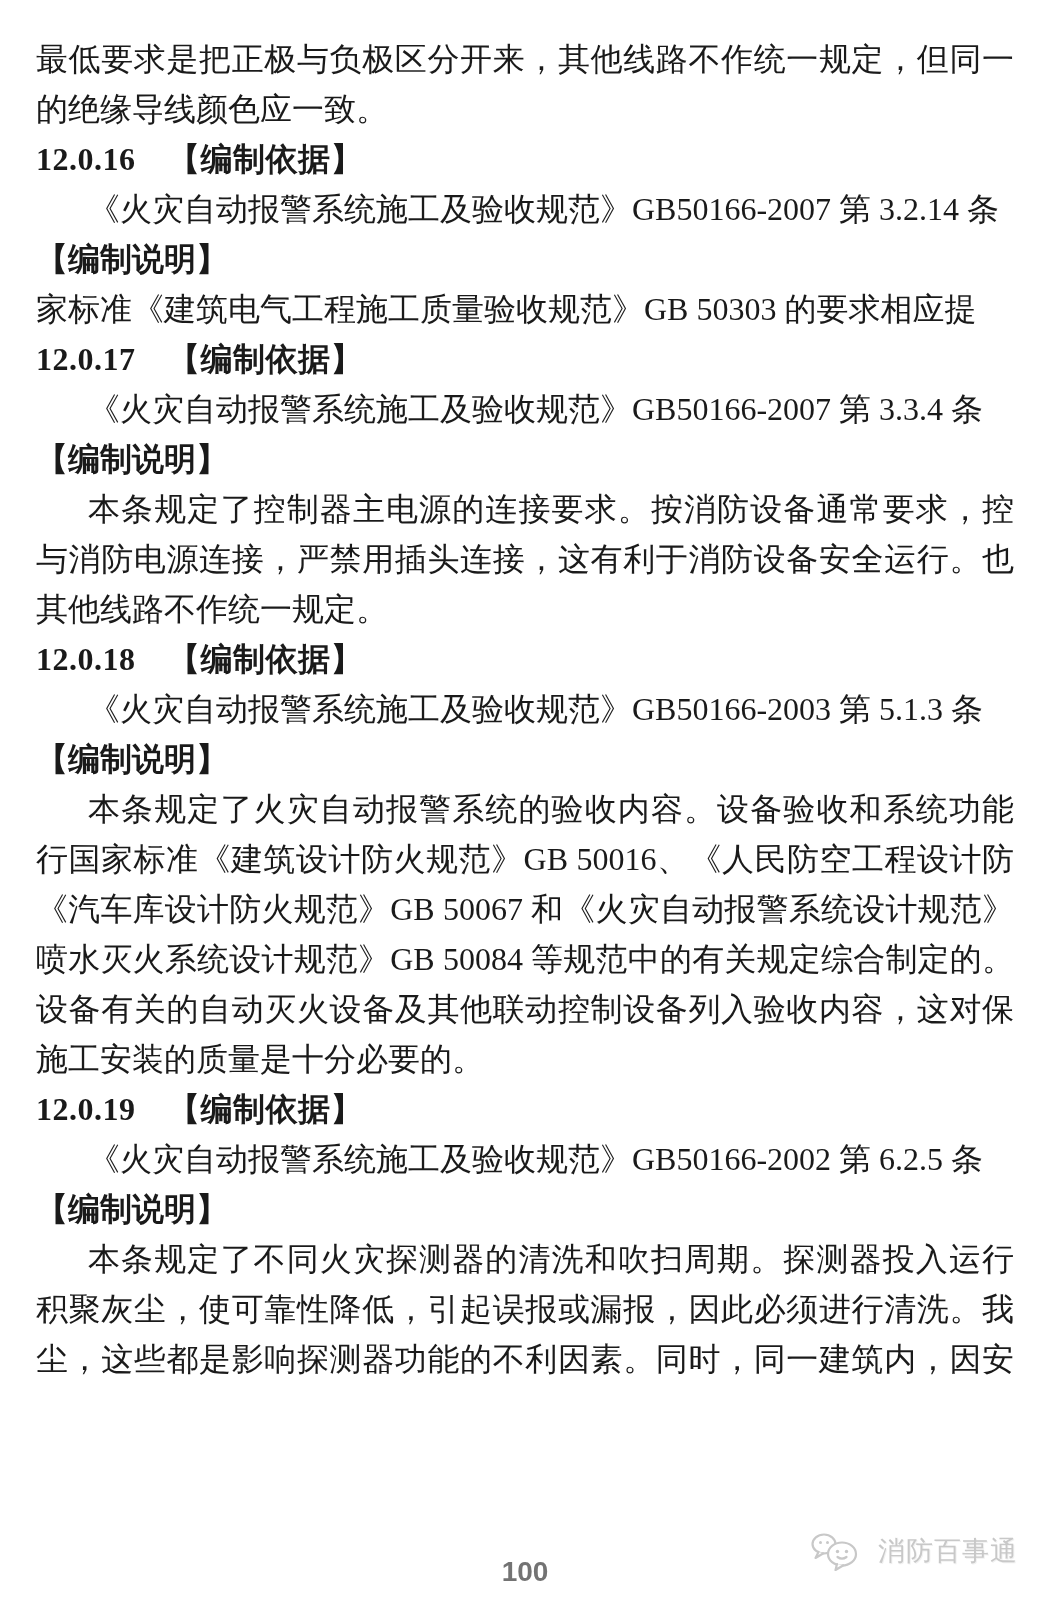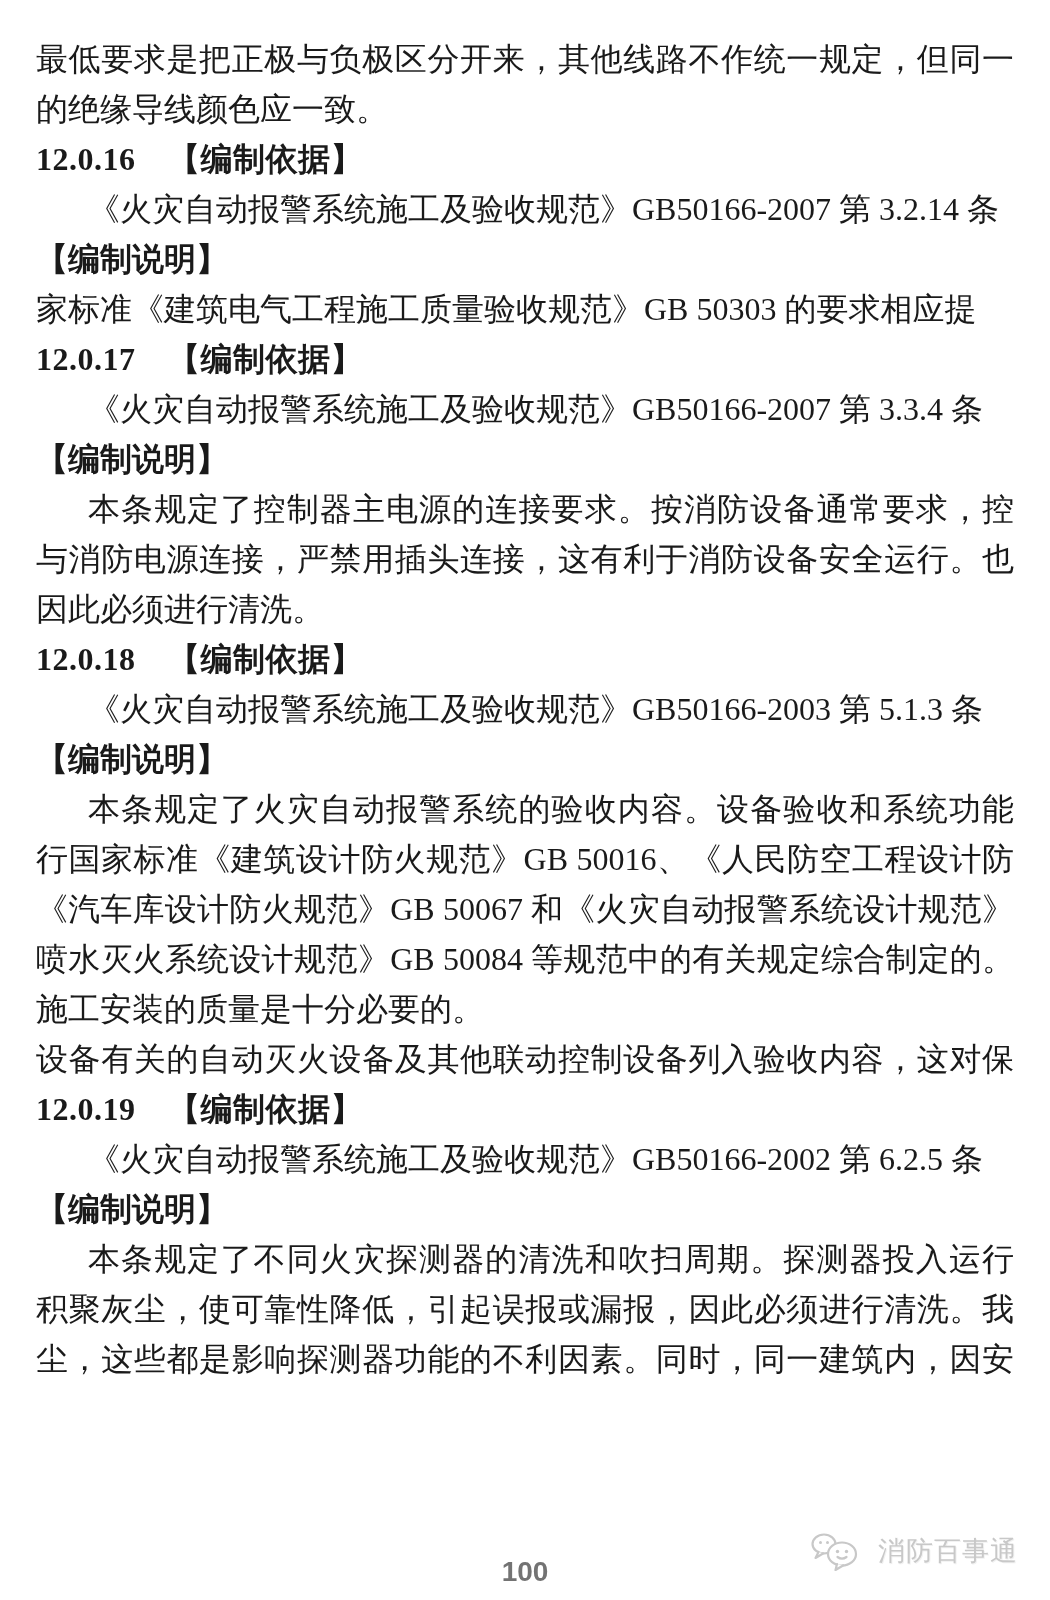--- a/index.html
+++ b/index.html
@@ -99,30 +99,30 @@
     <div class="line be">的绝缘导线颜色应一致。</div>
     <div class="line h">12.0.16　【编制依据】</div>
     <div class="line src">《火灾自动报警系统施工及验收规范》GB50166-2007 第 3.2.14 条【非强条】。</div>
     <div class="line lbl">【编制说明】</div>
     <div class="line be">家标准《建筑电气工程施工质量验收规范》GB 50303 的要求相应提出。</div>
     <div class="line h">12.0.17　【编制依据】</div>
     <div class="line src">《火灾自动报警系统施工及验收规范》GB50166-2007 第 3.3.4 条【非强条】。</div>
     <div class="line lbl">【编制说明】</div>
     <div class="line p1f">本条规定了控制器主电源的连接要求。按消防设备通常要求，控制器的主电源应</div>
     <div class="line bf">与消防电源连接，严禁用插头连接，这有利于消防设备安全运行。也为了防止用户经</div>
-    <div class="line be">因此必须进行清洗。</div>
+    <div class="line be">其他线路不作统一规定。</div>
     <div class="line h">12.0.18　【编制依据】</div>
     <div class="line src">《火灾自动报警系统施工及验收规范》GB50166-2003 第 5.1.3 条【强条】。</div>
     <div class="line lbl">【编制说明】</div>
     <div class="line p1f">本条规定了火灾自动报警系统的验收内容。设备验收和系统功能的验收是根据现</div>
     <div class="line bf">行国家标准《建筑设计防火规范》GB 50016、《人民防空工程设计防火规范》GB 50098、</div>
     <div class="line bf">《汽车库设计防火规范》GB 50067 和《火灾自动报警系统设计规范》GB50016、《自动</div>
     <div class="line bf">喷水灭火系统设计规范》GB 50084 等规范中的有关规定综合制定的。将火灾自动报警</div>
+    <div class="line bf">设备有关的自动灭火设备及其他联动控制设备列入验收内容，这对保证整个消防设备</div>
     <div class="line be">施工安装的质量是十分必要的。</div>
-    <div class="line bf">设备有关的自动灭火设备及其他联动控制设备列入验收内容，这对保证整个消防设备</div>
     <div class="line h">12.0.19　【编制依据】</div>
     <div class="line src">《火灾自动报警系统施工及验收规范》GB50166-2002 第 6.2.5 条【非强条】。</div>
     <div class="line lbl">【编制说明】</div>
     <div class="line p1f">本条规定了不同火灾探测器的清洗和吹扫周期。探测器投入运行后容易受污染，</div>
     <div class="line bf">积聚灰尘，使可靠性降低，引起误报或漏报，因此必须进行清洗。我国地域辽阔，南、</div>
     <div class="line bf">尘，这些都是影响探测器功能的不利因素。同时，同一建筑内，因安装场所不同，受</div>
   </div>
 
   <div class="watermark">
     <span>

